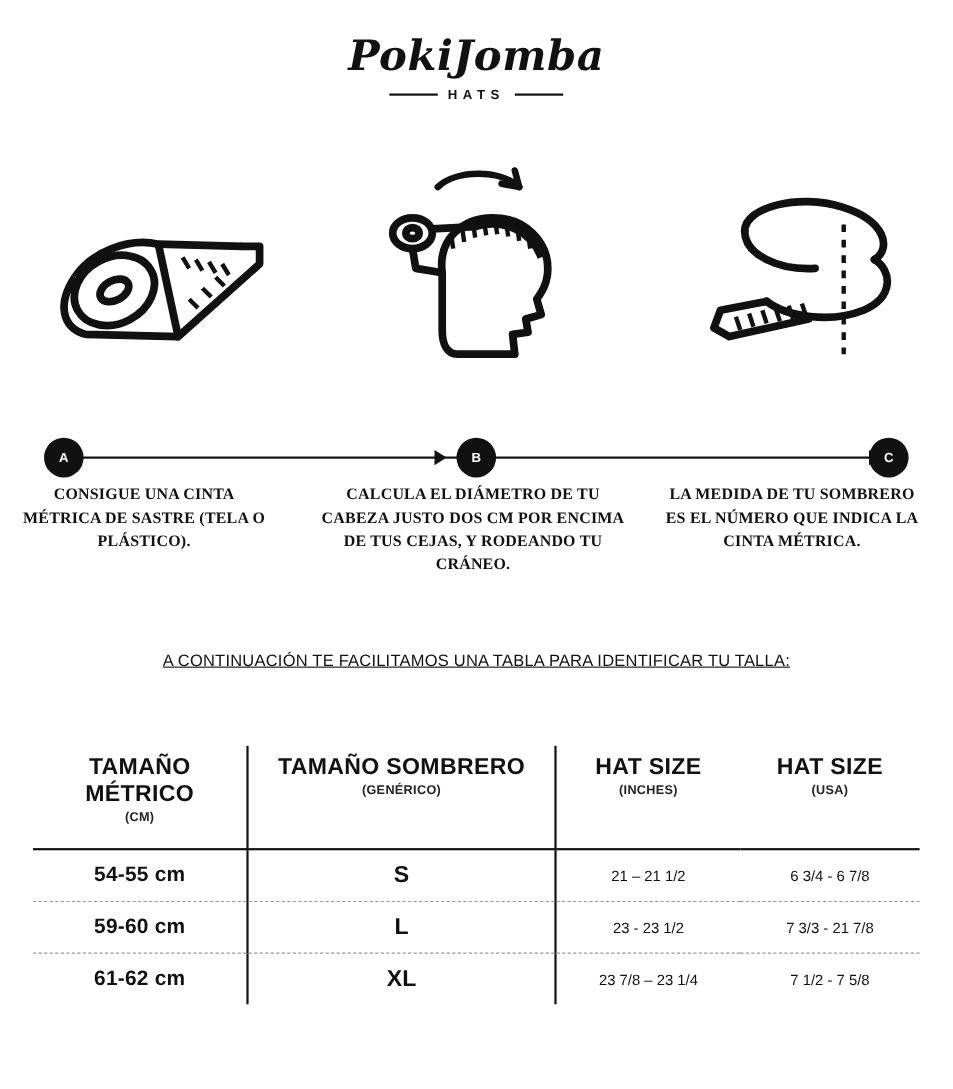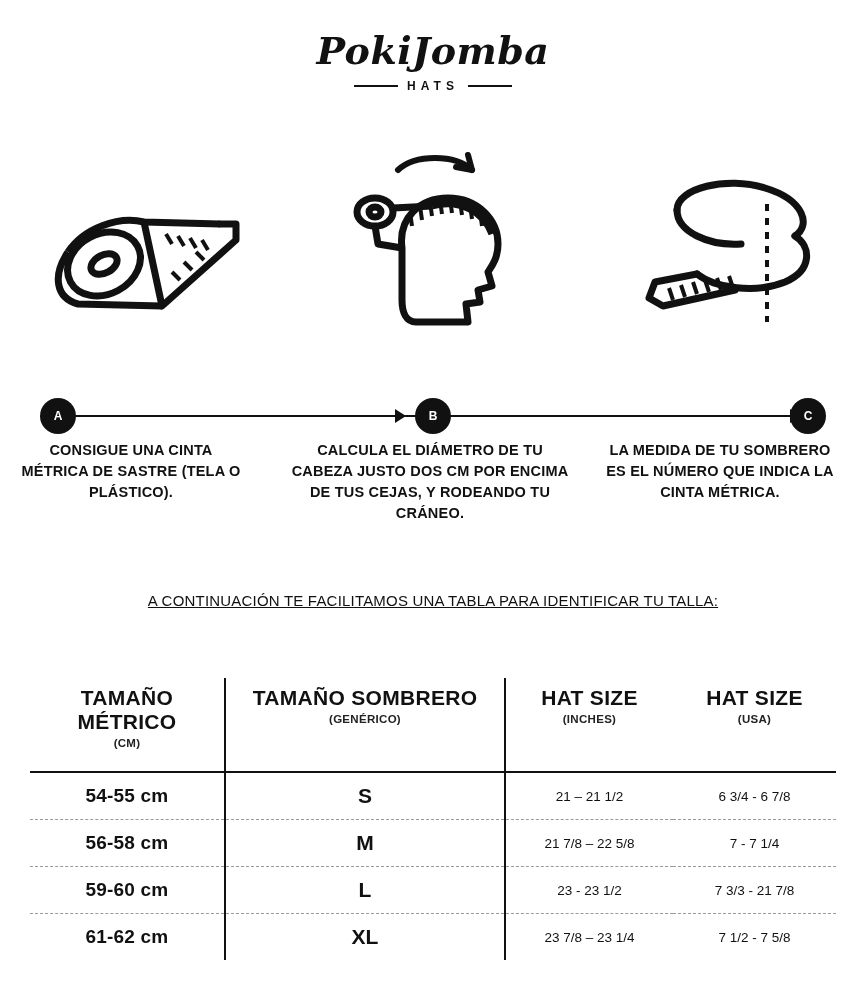--- a/index.html
+++ b/index.html
@@ -110,20 +110,21 @@
   }
   .dot.a { left: 0px; }
   .dot.b { left: 375px; }
   .dot.c { right: 0px; }
 
   .step-texts {
     position: absolute;
     top: 440px;
     left: 0; right: 16px;
     height: 120px;
+    font-family: Liberation Serif, serif;
   }
   .step-text {
     position: absolute;
     top: 0;
     text-align: center;
     font-weight: bold;
     font-size: 14.5px;
     line-height: 1.45;
     letter-spacing: 0.2px;
     color: #111;
@@ -328,26 +329,20 @@
       </tr>
     </thead>
     <tbody>
       <tr>
         <td class="sep cell-metric">54-55 cm</td>
         <td class="sep cell-size">S</td>
         <td class="cell-inch">21 – 21 1/2</td>
         <td class="cell-usa">6 3/4 - 6 7/8</td>
       </tr>
       <tr>
-        <td class="sep cell-metric">56-58 cm</td>
-        <td class="sep cell-size">M</td>
-        <td class="cell-inch">21 7/8 – 22 5/8</td>
-        <td class="cell-usa">7 - 7 1/4</td>
-      </tr>
-      <tr>
         <td class="sep cell-metric">59-60 cm</td>
         <td class="sep cell-size">L</td>
         <td class="cell-inch">23 - 23 1/2</td>
         <td class="cell-usa">7 3/3 - 21 7/8</td>
       </tr>
       <tr>
         <td class="sep cell-metric">61-62 cm</td>
         <td class="sep cell-size">XL</td>
         <td class="cell-inch">23 7/8 – 23 1/4</td>
         <td class="cell-usa">7 1/2 - 7 5/8</td>

